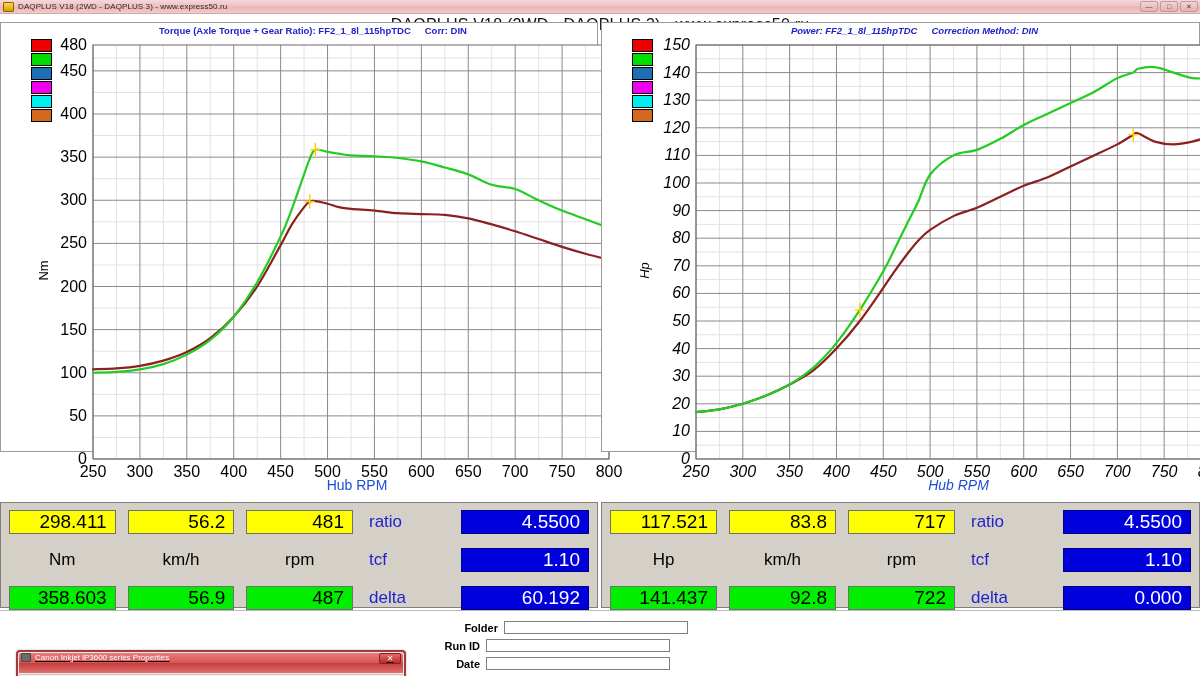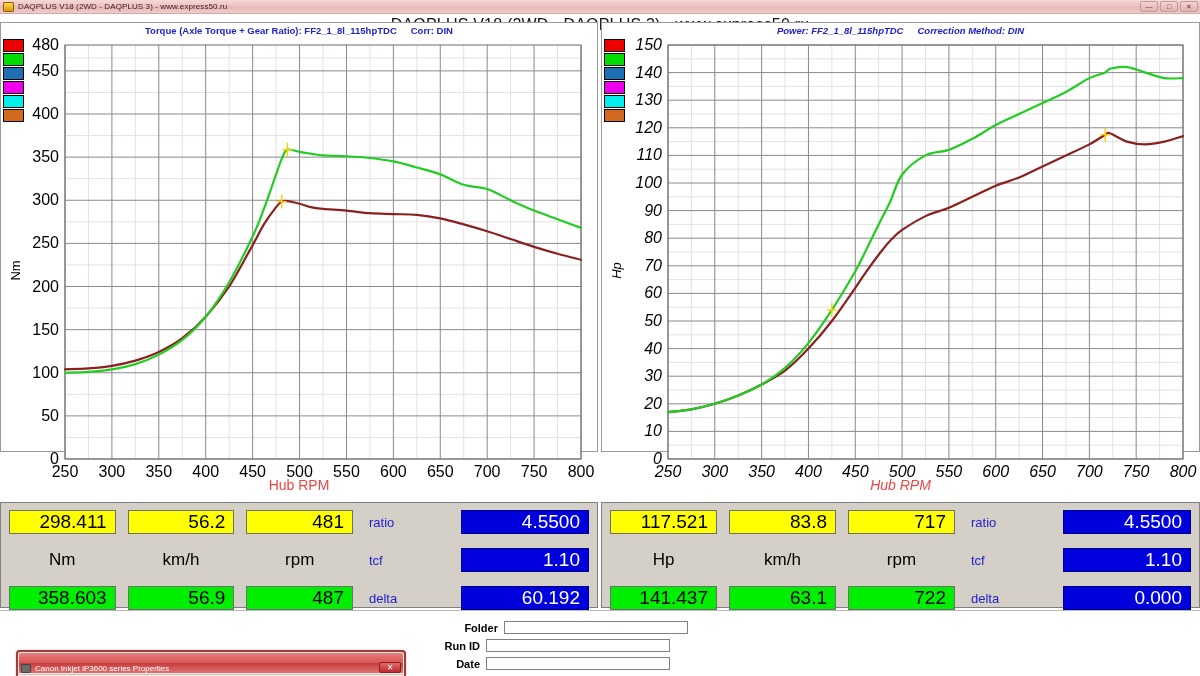--- a/index.html
+++ b/index.html
@@ -41,20 +41,21 @@
     display:flex; align-items:center; justify-content:center;
   }
   #app-banner .txt{
     font-size:16px; color:#111; letter-spacing:.2px; font-weight:400;
   }
 
   
   .panel{
     position:absolute; top:22px; height:430px; background:#fff;
     border:1px solid #9b9b9b;
+    padding-left:28px;
   }
   #panel-torque{ left:0px;  width:598px; }
   #panel-power { left:601px; width:599px;font-style:italic; }
 
   .panel-head{
     height:14px; display:flex; align-items:center; justify-content:center;
     gap:14px; background:#fff;
   }
   .panel-head .h{
     font-size:9.5px; font-weight:bold; color:#2222cc; white-space:nowrap;
@@ -78,21 +79,21 @@
 
   .ytick{
     position:absolute; right:0; font-size:16px; color:#000;
     text-align:right; transform:translateY(-50%); white-space:nowrap;
   }
   .xtick{
     position:absolute; font-size:16px; color:#000;
     transform:translateX(-50%); white-space:nowrap;
   }
   .xlabel{
-    position:absolute; width:100%; text-align:center; font-size:14px; color:#ef4444;
+    position:absolute; width:100%; text-align:center; font-size:14px; color:#1d4ed8;margin-left:44px;
   }
   svg.plot{ position:absolute; display:block; }
 
   
   .readout{
     position:absolute; top:502px; height:106px;
     background:#d4d0c8; border:1px solid #808080;
   }
   #readout-torque{ left:0px;   width:598px; }
   #readout-power { left:601px; width:599px; }
@@ -110,21 +111,21 @@
     height:24px; display:flex; align-items:center; justify-content:flex-end;
     padding-right:8px; font-size:19px; color:#000;
     border:1px solid #6f6f6f;
   }
   .cell-val.y{ background:#ffff00; }
   .cell-val.g{ background:#00ee00; }
   .cell-unit{
     text-align:center; font-size:17px; color:#000;
   }
   .cell-lbl{
-    font-size:13px; color:#2222cc; text-align:left; padding-left:4px;
+    font-size:17px; color:#2222cc; text-align:left; padding-left:4px;
   }
   .cell-blue{
     height:24px; display:flex; align-items:center; justify-content:flex-end;
     padding-right:8px; font-size:19px; color:#ffffff;
     background:#0000dd; border:1px solid #000080;
   }
 
   
   #bottom{
     position:absolute; left:0; top:610px; width:1200px; height:66px;
@@ -145,21 +146,21 @@
   #canon-dlg{
     position:absolute; left:16px; top:650px; width:390px; height:26px;
     background:#ece9e4; border:2px solid #a33a3a; border-bottom:none;
     border-radius:4px 4px 0 0;
     box-shadow:0 0 2px rgba(0,0,0,.35);
   }
   #canon-dlg .bar{
     height:20px; margin:1px;
     background:linear-gradient(to bottom,#e87d7d 0%,#d85555 48%,#c73e3e 52%,#e07070 100%);
     border-radius:2px 2px 0 0;
-    display:flex; align-items:flex-end; padding:0 2px;
+    display:flex; align-items:flex-start; padding:0 2px;text-decoration:underline;
   }
   #canon-dlg .bar .pico{
     width:10px;height:9px;margin-right:4px;flex:none;
     background:#6b6b6b;border:1px solid #444;border-radius:1px;
   }
   #canon-dlg .bar .tt{
     font-size:8px; color:#fff; white-space:nowrap; flex:1;
   }
   #canon-dlg .bar .x{
     width:22px;height:11px;background:linear-gradient(#e56a6a,#bb2a2a);
@@ -424,21 +425,21 @@
     <div class="cell-lbl">ratio</div>
     <div class="cell-blue">4.5500</div>
 
     <div class="cell-unit">Hp</div>
     <div class="cell-unit">km/h</div>
     <div class="cell-unit">rpm</div>
     <div class="cell-lbl">tcf</div>
     <div class="cell-blue">1.10</div>
 
     <div class="cell-val g">141.437</div>
-    <div class="cell-val g">63.1</div>
+    <div class="cell-val g">92.8</div>
     <div class="cell-val g">722</div>
     <div class="cell-lbl">delta</div>
     <div class="cell-blue">0.000</div>
   </div>
 </div>
 
 <div id="bottom">
   <div class="form-row" style="left:428px; top:10px;">
     <div class="form-lbl">Folder</div>
     <input class="form-inp" value="" style="">

